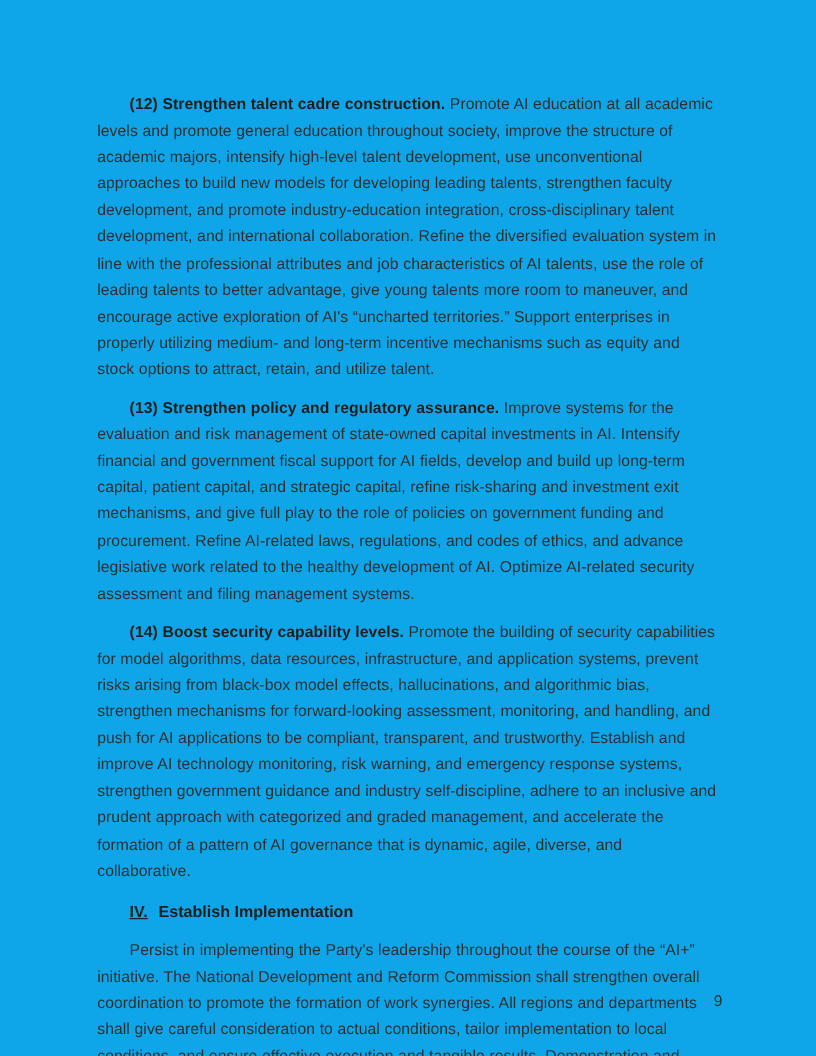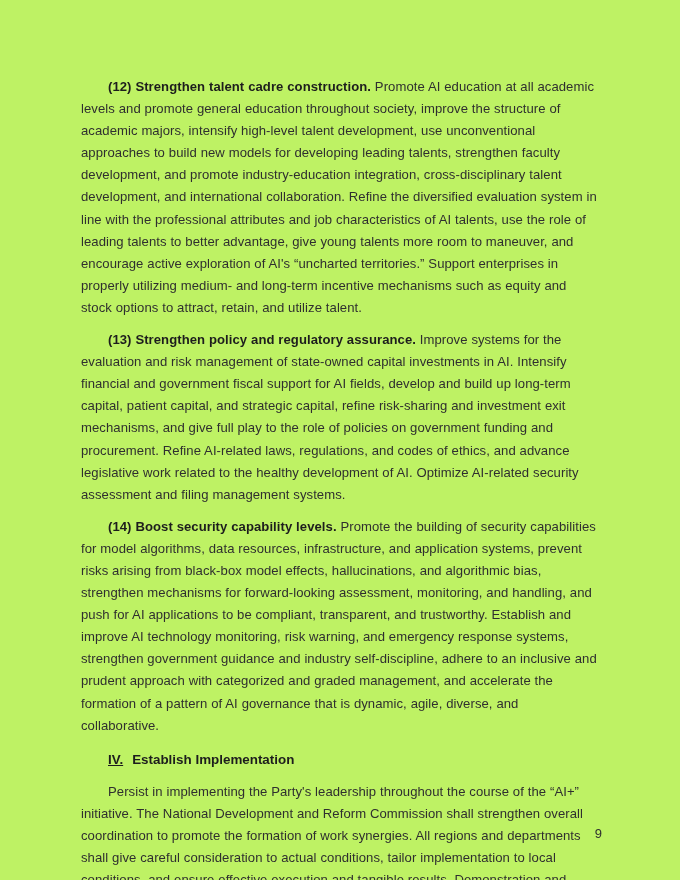--- a/index.html
+++ b/index.html
@@ -12,21 +12,21 @@
     height: 880px;
     overflow: hidden;
     font-family: "Liberation Sans", sans-serif;
     color: #2b2b2b;
     -webkit-font-smoothing: antialiased;
   }
   .page {
     position: relative;
     width: 680px;
     height: 880px;
-    background: #bef264;
+    background: #0ea5e9;
     box-sizing: border-box;
   }
   .content {
     position: absolute;
     left: 81px;
     top: 76px;
     width: 519px;
   }
   p.para {
     margin: 0 0 10px 0;

